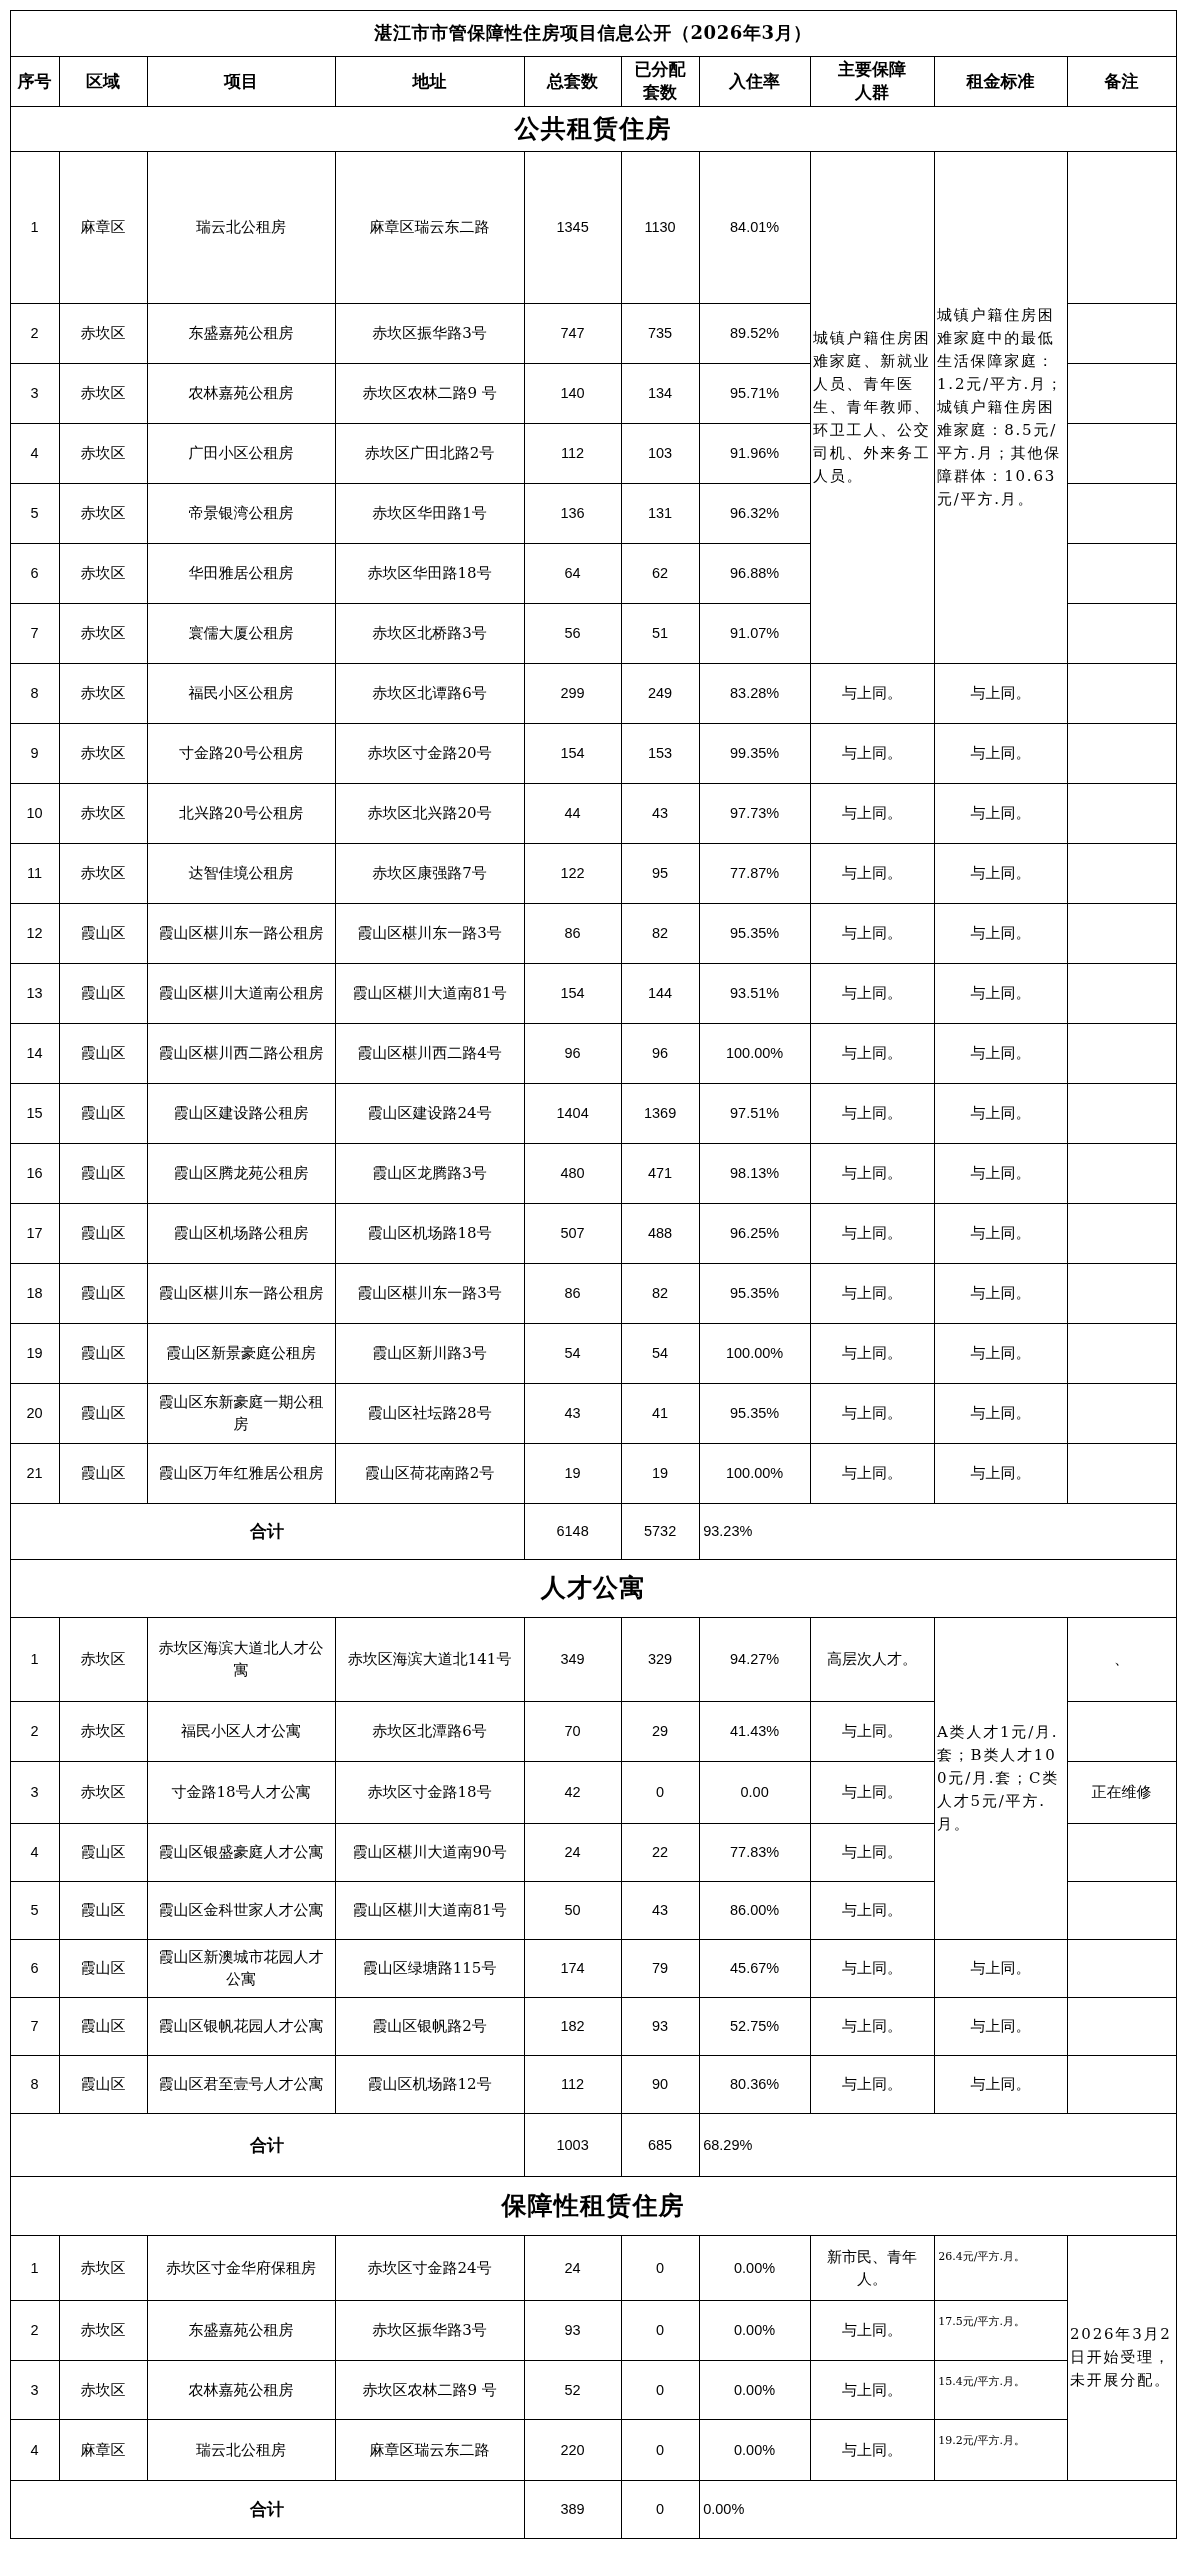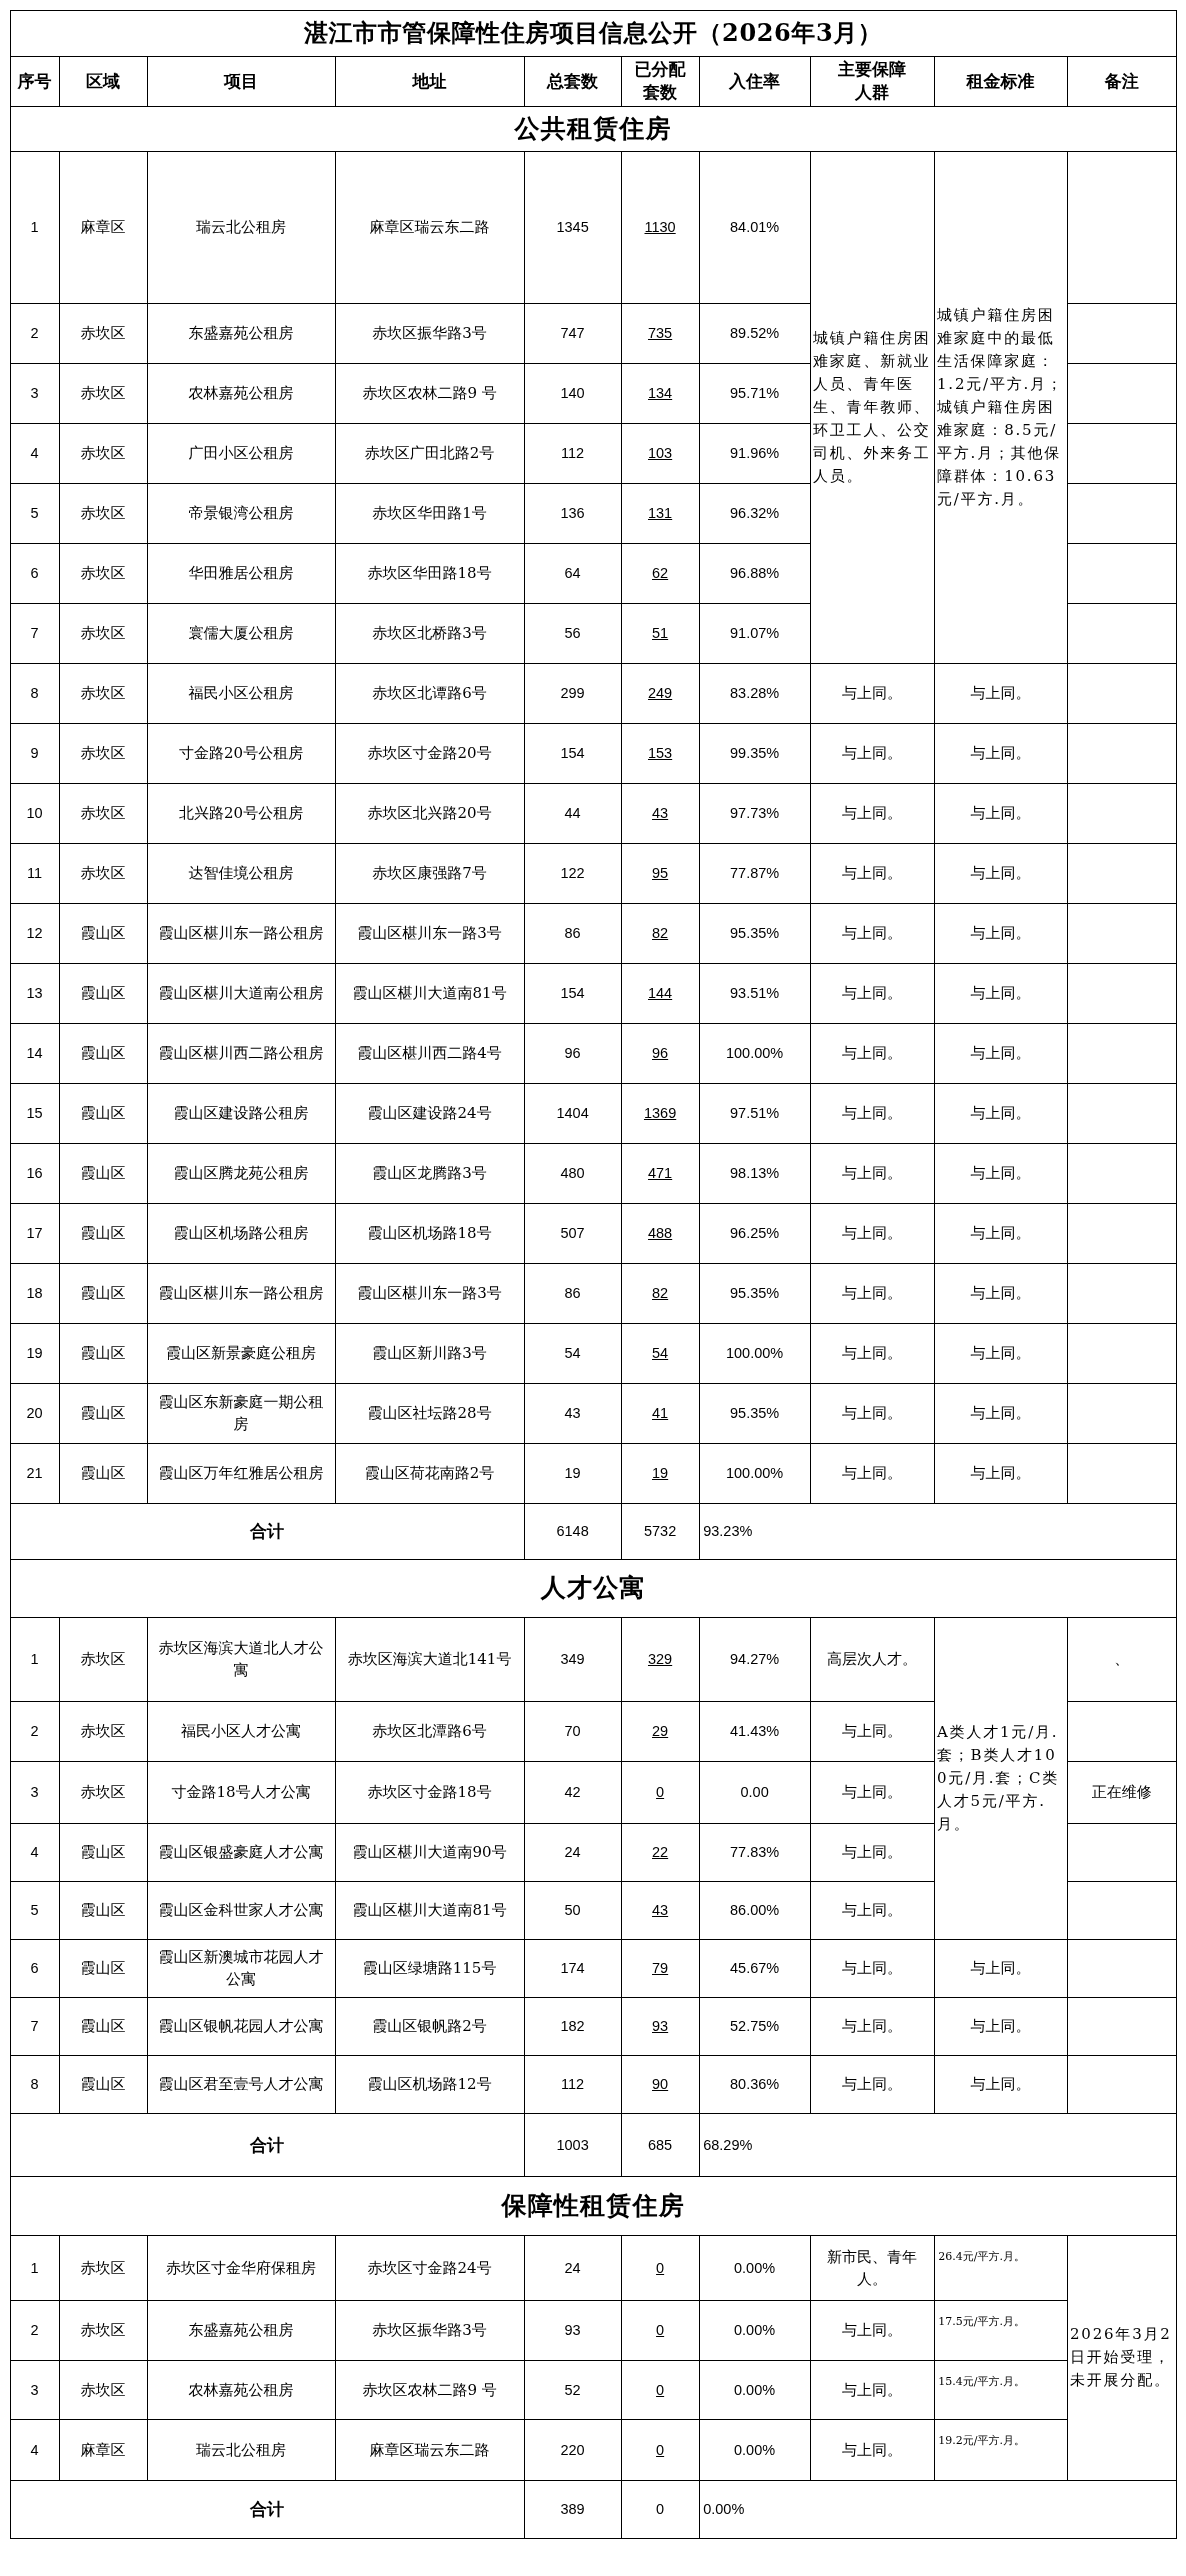--- a/index.html
+++ b/index.html
@@ -2,23 +2,23 @@
 <html style="font-size:9.6px"><head>
 <meta charset="utf-8">
 <style>
   html, body { margin: 0; padding: 0; background: #ffffff; }
   body { width: 1187px; height: 2576px; position: relative; overflow: hidden;
          font-family: "DejaVu Serif", "Liberation Serif", serif; color: #000; }
   #sheet { position: absolute; left: 9.6px; top: 9.6px; width: 1167px; }
   table { border-collapse: collapse; table-layout: fixed; width: 1167px; }
   td, th { border: 1.8px solid #000; padding: 0 3.6px; text-align: center; vertical-align: middle;
            font-weight: normal; font-size: 15px; line-height: 22px; overflow: hidden; word-break: break-all; }
-  td.thin-l { border-left-width: 0.6px; text-decoration: underline; }
+  td.thin-l { border-left-width: 0.6px; }
   td.thin-r { border-right-width: 0.6px; margin-left: 21px; }
-  .title-cell { font-size: 24px; font-weight: bold; height: 45px; letter-spacing: 0.6px; }
+  .title-cell { font-size: 18px; font-weight: bold; height: 45px; letter-spacing: 0.6px; }
   .hdr th { font-size: 17px; font-weight: bold; height: 49px; line-height: 23px; }
   .sec-title td { font-size: 25px; font-weight: bold; letter-spacing: 1.2px; }
   .left { text-align: center; }
   .num { font-family: "Liberation Sans Narrow", "Liberation Sans", sans-serif; font-size: 14.5px; }
   .merged-text { text-align: left; vertical-align: middle; font-size: 15px; line-height: 23px; padding: 0 2.4px; letter-spacing: 1.8px; }
   .small-left { text-align: left; vertical-align: top; padding-top: 9.6px; font-size: 11px; line-height: 24px; }
   .sum-label { font-weight: bold; font-size: 17px; }
   .sum-rate { text-align: left; }
 </style>
 </head>

